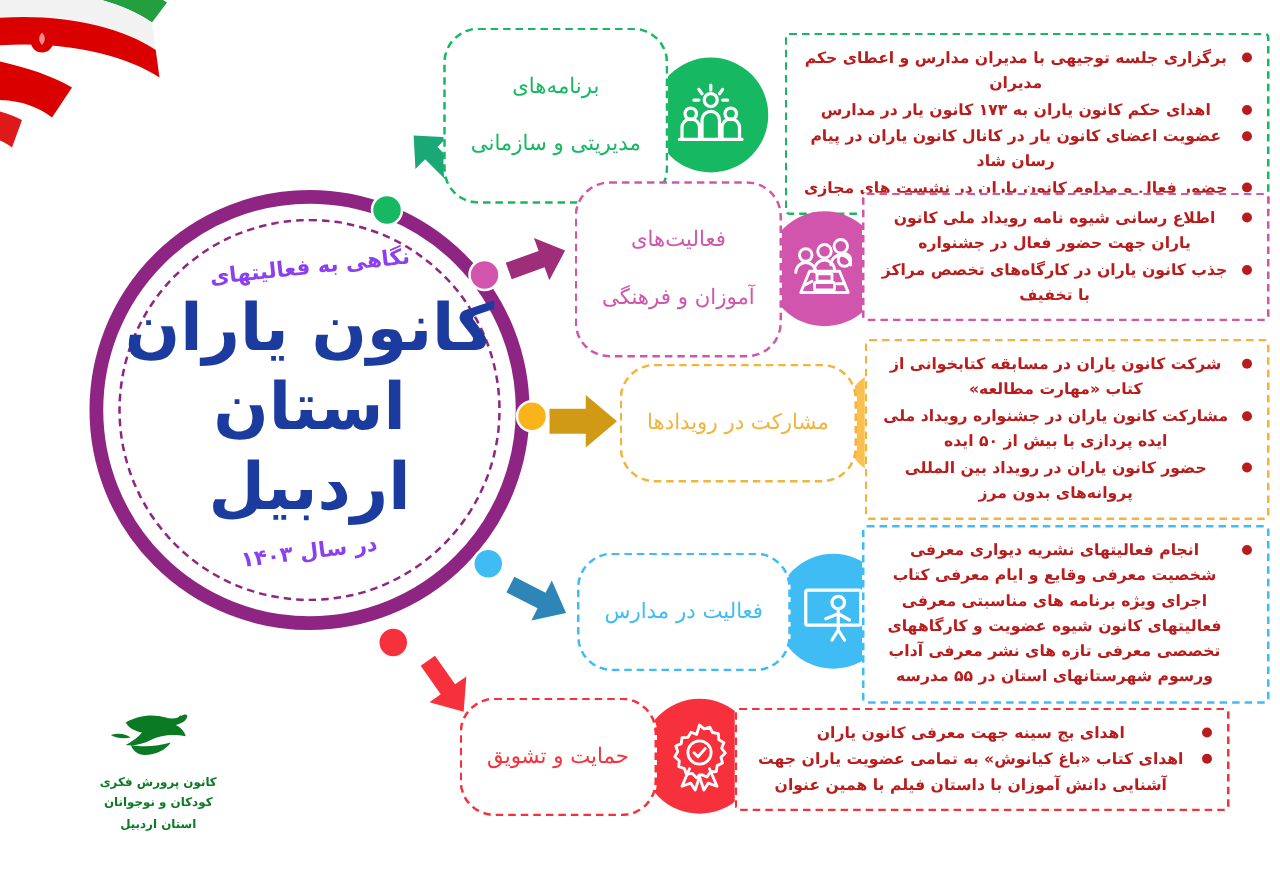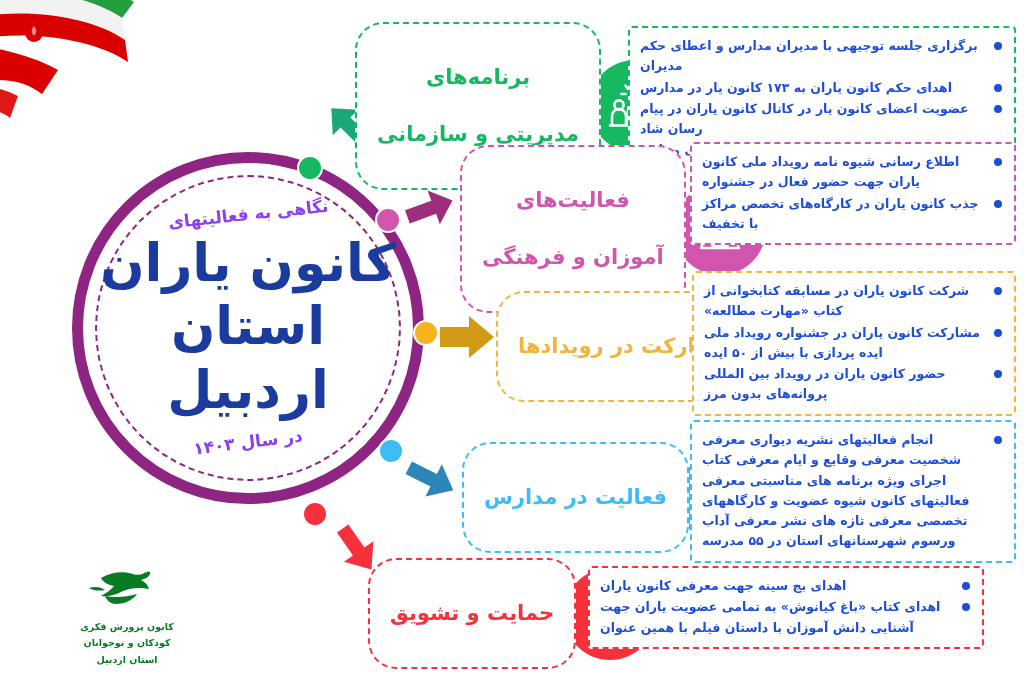--- a/index.html
+++ b/index.html
@@ -57,42 +57,42 @@
   .icon-circle {
     width: 92px; height: 92px; border-radius: 50%;
     display: flex; align-items: center; justify-content: center;
     flex: 0 0 auto;
   }
   .label-pill {
     position: relative;
     border: 2px dashed currentColor;
     border-radius: 28px;
     padding: 11px 20px;
-    font-size: 21px; font-weight: bold; line-height: 1.35;
+    font-size: 17px; font-weight: normal; line-height: 1.35;
     text-align: center; white-space: pre-line;
     background: #fff;
     margin-right: -12px;
   }
   .label-pill span { display: block; }
 
   
   .bullet-box {
     position: absolute;
     border: 2px dashed currentColor;
     border-radius: 4px;
     padding: 8px 12px 8px 10px;
     background: #fff;
   }
   .bullet-box ul { list-style: none; }
   .bullet-box li {
     position: relative;
-    font-size: 12.5px; font-weight: bold; color: #1d4ed8;
+    font-size: 12.5px; font-weight: bold; color: #b91c1c;
     line-height: 1.62;
     padding-right: 16px;
-    text-align: left;
+    text-align: center;
     margin-bottom: 1px;
   }
   .bullet-box li::before {
     content: "";
     position: absolute; right: 0; top: 6px;
     width: 8px; height: 8px; border-radius: 50%;
     background: currentColor;
   }
 
   
@@ -217,21 +217,21 @@
           <line x1="13.5" y1="42" x2="19" y2="39"></line>
           <line x1="39" y1="41" x2="45" y2="41"></line>
         </g>
       </svg>
     </div>
     <div class="label-pill">
       <span>فعالیت‌های</span>
       <span>آموزان و فرهنگی</span>
     </div>
   </div>
-  <div class="bullet-box" style="left:690px; top:142px; width:326px; color:#d255ad;">
+  <div class="bullet-box" style="left:690px; top:154px; width:326px; color:#d255ad;">
     <ul>
       <li>اطلاع رسانی شیوه نامه رویداد ملی کانون یاران جهت حضور فعال در جشنواره</li>
       <li>جذب کانون یاران در کارگاه‌های تخصص مراکز با تخفیف</li>
     </ul>
   </div>
 
   <div class="branch" style="left:496px; top:291px; color:#f1b43c;">
     <div class="icon-circle" style="background:#f9c04f;">
       <svg width="58" height="58" viewBox="0 0 58 58">
         <g fill="none" stroke="#fff" stroke-width="2.3" stroke-linecap="round" stroke-linejoin="round">

